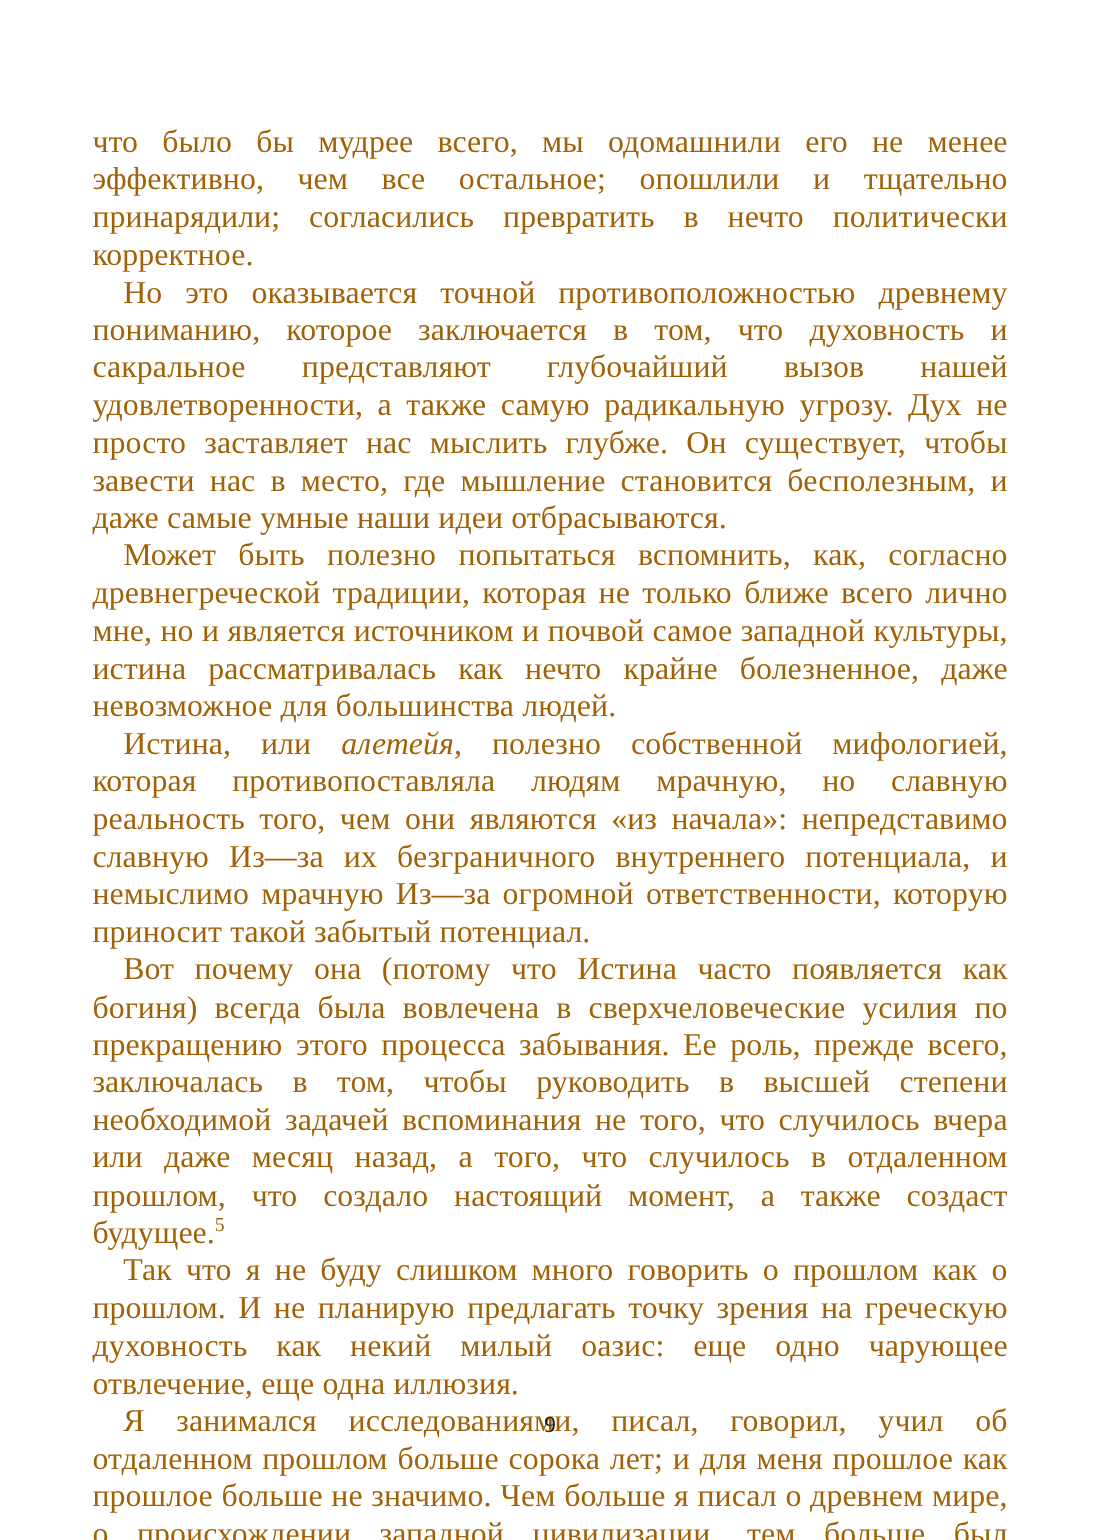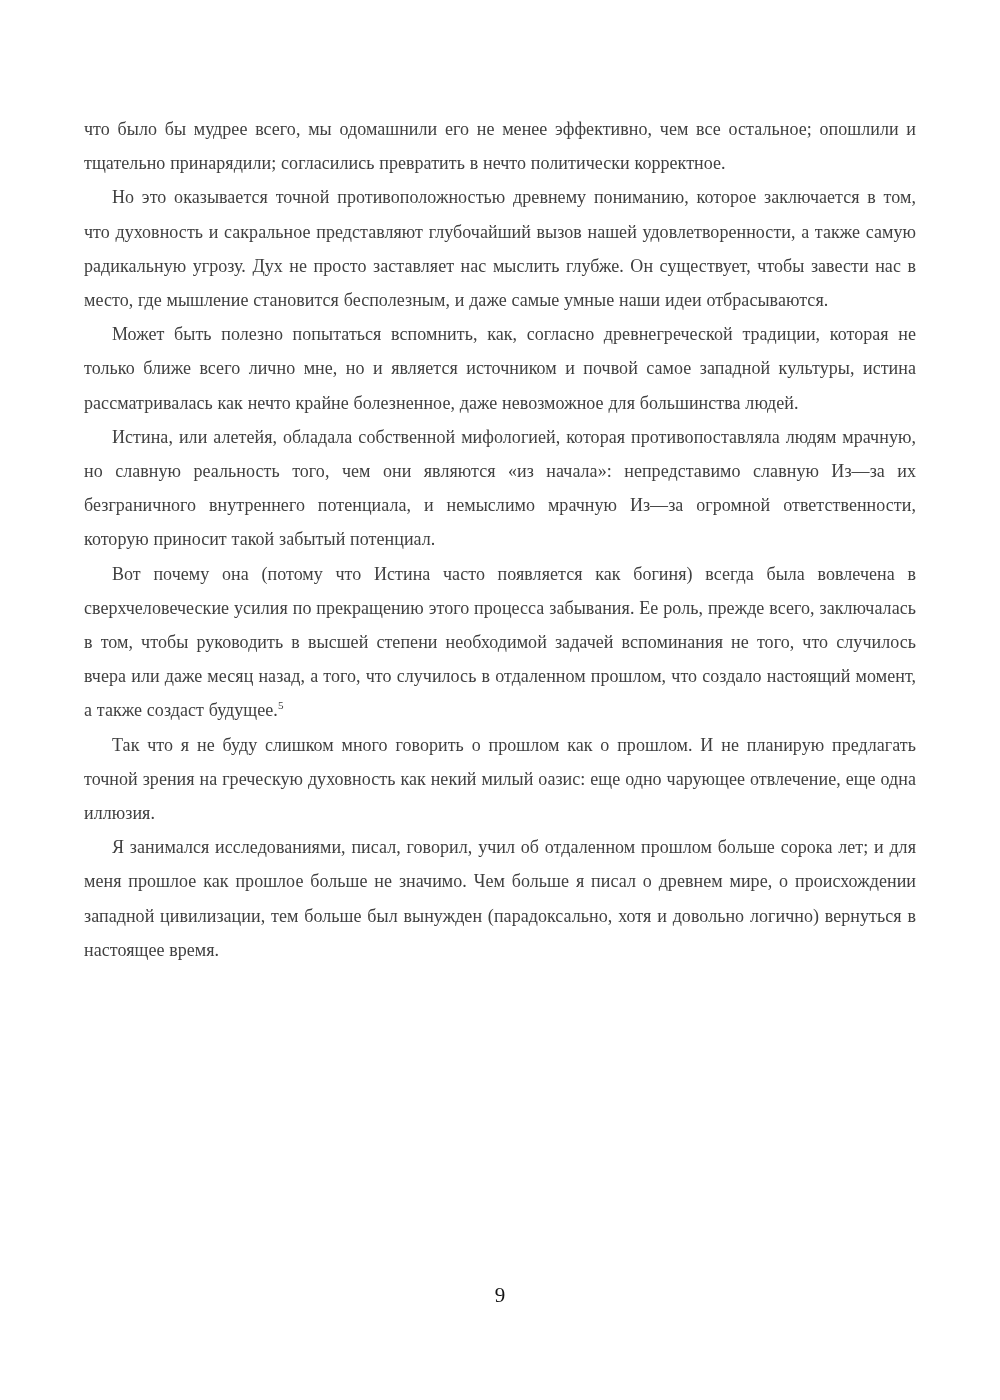--- a/index.html
+++ b/index.html
@@ -18,34 +18,35 @@
   }
   .text-block {
     position: absolute;
     left: 84px;
     top: 112px;
     width: 832px;
   }
   .para {
     margin: 0;
     font-family: "Liberation Serif", "DejaVu Serif", serif;
-    font-size: 18px;
+    font-size: 29px;
     line-height: 34.2px;
-    color: #404040;
+    color: #a16207;
     text-align: justify;
     text-justify: inter-word;
     hyphens: manual;
     -webkit-hyphens: manual;
     letter-spacing: 0.05px;
     word-spacing: 0.2px;
   }
   .para.indent {
     text-indent: 28px;
   }
   .para .it {
+    font-style: italic;
   }
   .para .fn {
     font-size: 0.62em;
     vertical-align: super;
     line-height: 0;
   }
   .folio {
     position: absolute;
     left: 0;
     top: 1283px;
@@ -63,25 +64,25 @@
 
   <div class="text-block">
 
     <p class="para">что было бы мудрее всего, мы одомашнили его не менее эффективно, чем все остальное; опошлили и тщательно принарядили; согласились превратить в нечто политически корректное.</p>
 
     <p class="para indent">Но это оказывается точной противоположностью древнему пониманию, которое заключается в том, что духовность и сакральное представляют глубочайший вызов нашей удовлетворенности, а также самую радикальную угрозу. Дух не просто заставляет нас мыслить глубже. Он существует, чтобы завести нас в место, где мышление становится бесполезным, и даже самые умные наши идеи отбрасываются.</p>
 
 
     <p class="para indent">Может быть полезно попытаться вспомнить, как, согласно древнегреческой традиции, которая не только ближе всего лично мне, но и является источником и почвой самое западной культуры, истина рассматривалась как нечто крайне болезненное, даже невозможное для большинства людей.</p>
 
-    <p class="para indent"><span>Истина, или </span><span class="it">алетейя</span><span>, обладала собственной мифологией, которая противопоставляла людям мрачную, но славную реальность того, чем они являются «из начала»: непредставимо славную Из—за их безграничного внутреннего потенциала, и немыслимо мрачную Из—за огромной ответственности, которую приносит такой забытый потенциал.</span></p>
+    <p class="para indent"><span>Истина, или </span><span class="it">алетейя</span><span>, полезно собственной мифологией, которая противопоставляла людям мрачную, но славную реальность того, чем они являются «из начала»: непредставимо славную Из—за их безграничного внутреннего потенциала, и немыслимо мрачную Из—за огромной ответственности, которую приносит такой забытый потенциал.</span></p>
 
     <p class="para indent"><span>Вот почему она (потому что Истина часто появляется как богиня) всегда была вовлечена в сверхчеловеческие усилия по прекращению этого процесса забывания. Ее роль, прежде всего, заключалась в том, чтобы руководить в высшей степени необходимой задачей вспоминания не того, что случилось вчера или даже месяц назад, а того, что случилось в отдаленном прошлом, что создало настоящий момент, а также создаст будущее.</span><span class="fn">5</span></p>
 
-    <p class="para indent">Так что я не буду слишком много говорить о прошлом как о прошлом. И не планирую предлагать точной зрения на греческую духовность как некий милый оазис: еще одно чарующее отвлечение, еще одна иллюзия.</p>
+    <p class="para indent">Так что я не буду слишком много говорить о прошлом как о прошлом. И не планирую предлагать точку зрения на греческую духовность как некий милый оазис: еще одно чарующее отвлечение, еще одна иллюзия.</p>
 
     <p class="para indent">Я занимался исследованиями, писал, говорил, учил об отдаленном прошлом больше сорока лет; и для меня прошлое как прошлое больше не значимо. Чем больше я писал о древнем мире, о происхождении западной цивилизации, тем больше был вынужден (парадоксально, хотя и довольно логично) вернуться в настоящее время.</p>
 
   </div>
 
   <div class="folio">9</div>
 
 </div>
 
 </body></html>

